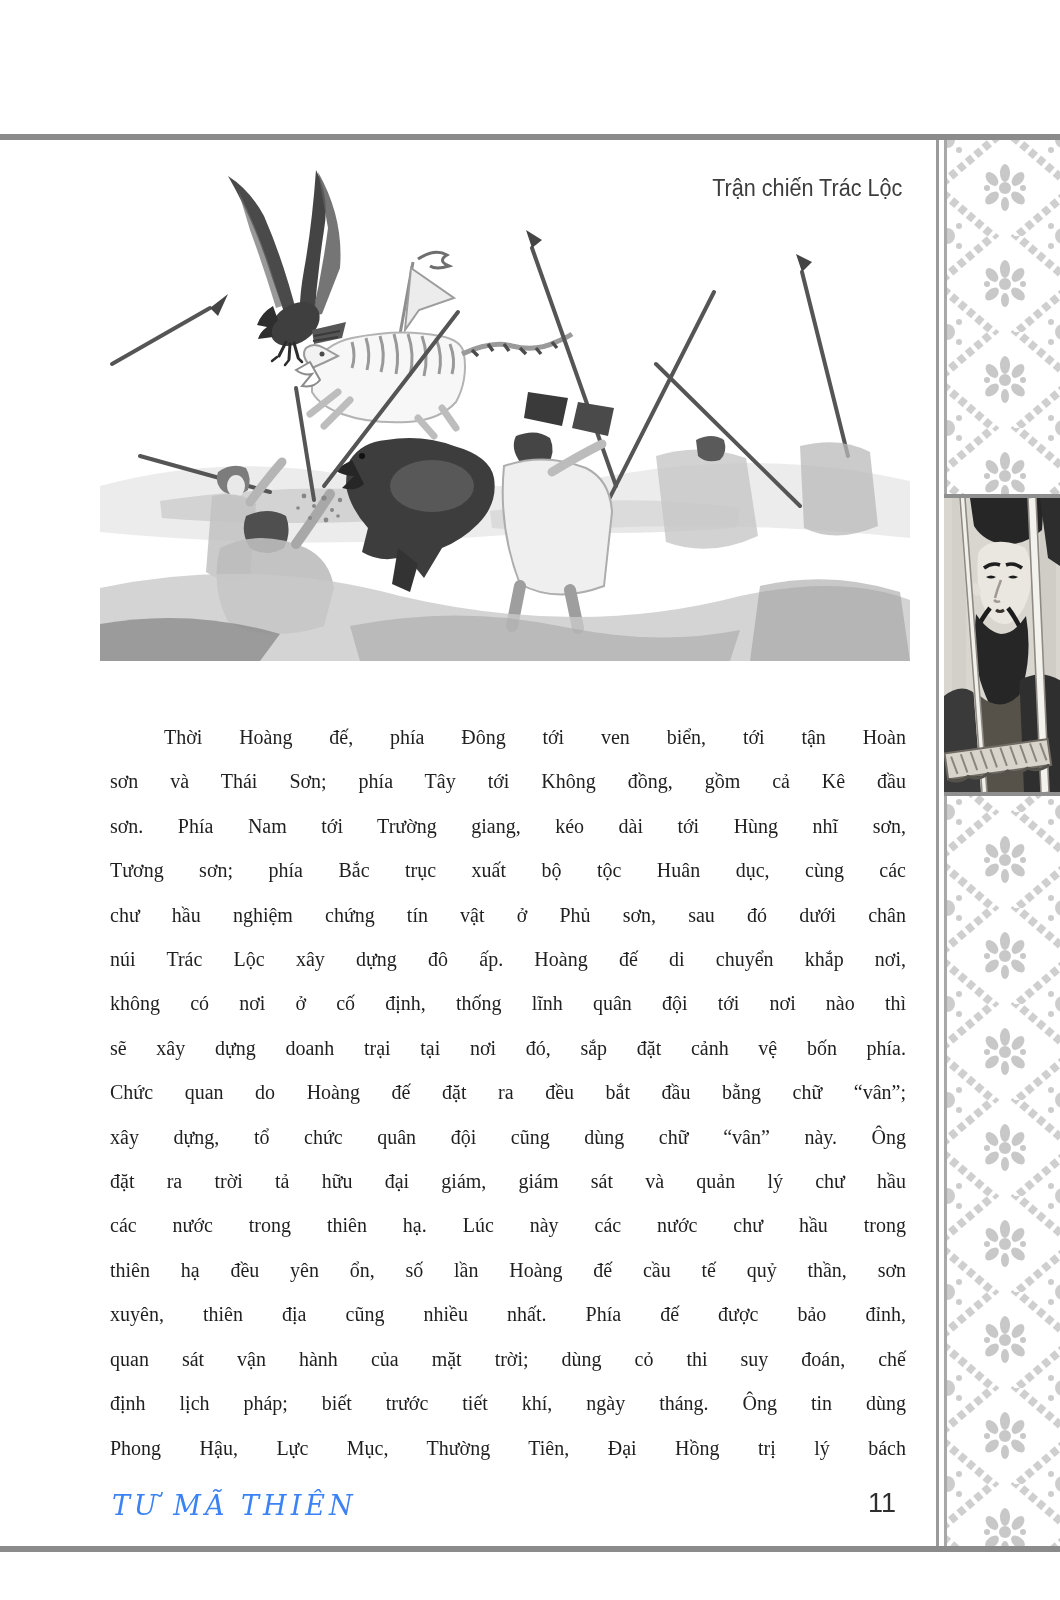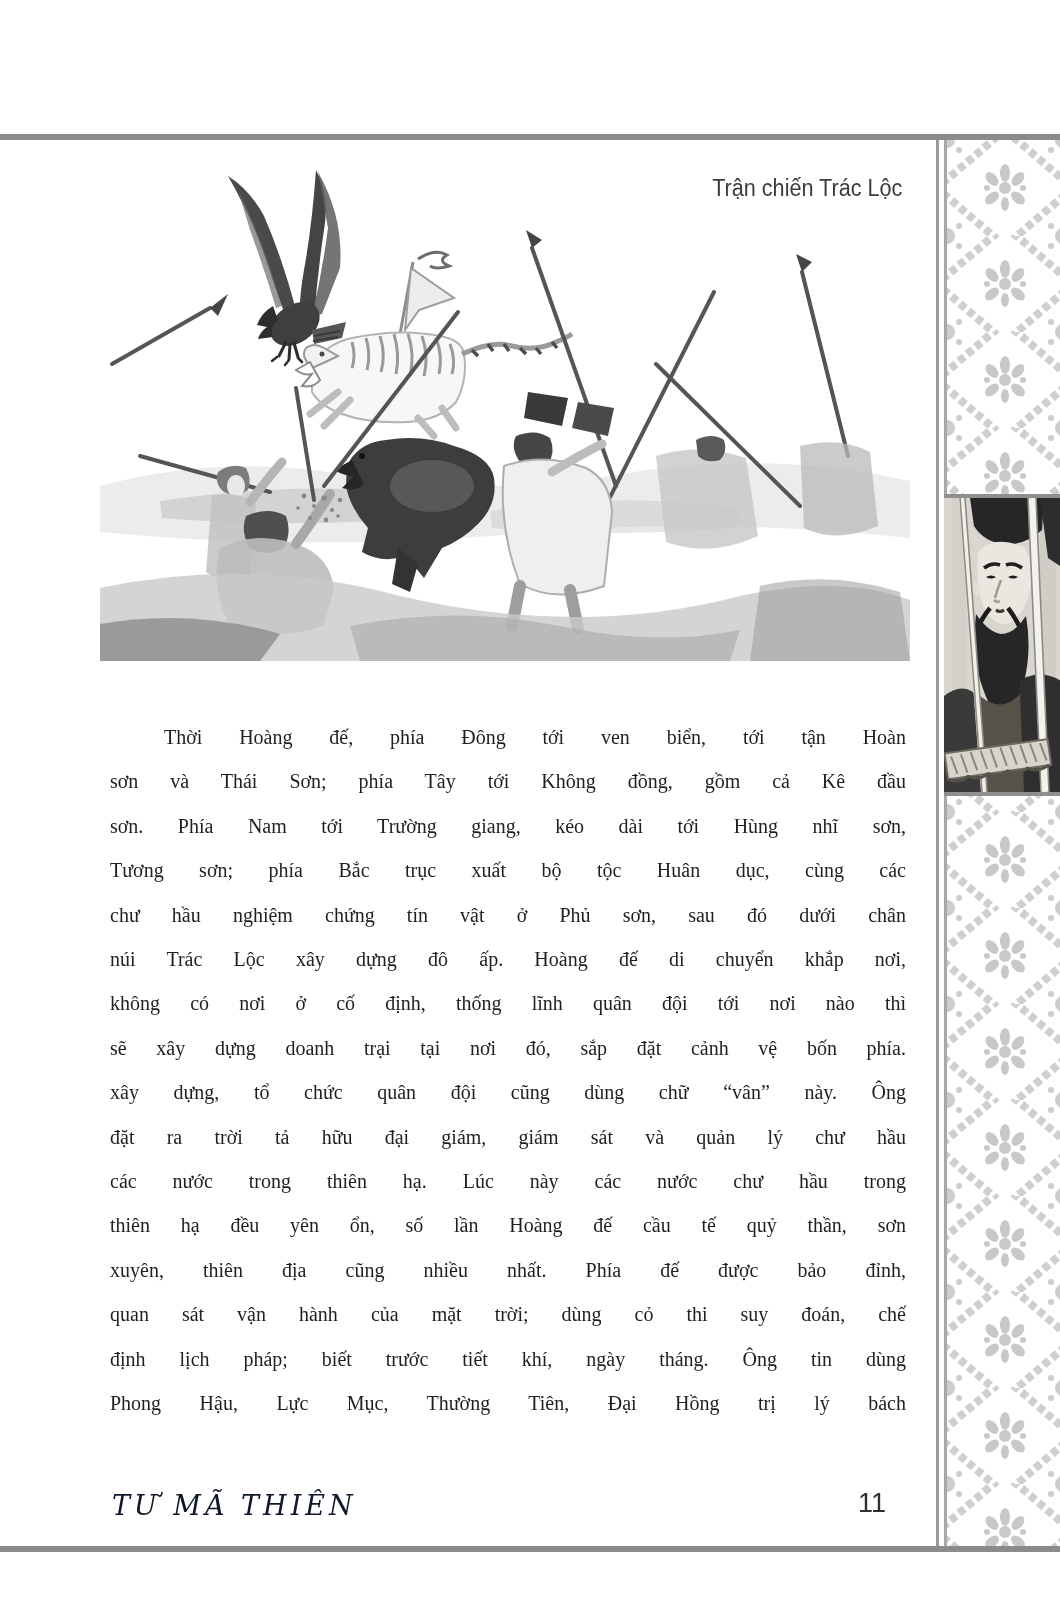--- a/index.html
+++ b/index.html
@@ -38,24 +38,24 @@
     font-size:20px;line-height:44.4px;color:#1f1f1f;
     font-family:"Liberation Serif",serif;
   }
   .body-line{text-align:justify;text-align-last:justify;white-space:nowrap;}
   .body-line.indent{text-indent:54px;}
 
   
   .footer-title{
     position:absolute;left:112px;top:1446px;
     font-family:"DejaVu Serif",serif;font-style:italic;
-    font-size:27px;letter-spacing:4px;color:#0f172a;
+    font-size:27px;letter-spacing:4px;color:#3b82f6;
   }
   .page-number{
-    position:absolute;left:848px;top:1444px;width:48px;text-align:center;
+    position:absolute;left:848px;top:1444px;width:48px;text-align:right;
     font-family:"Liberation Sans",sans-serif;font-size:27px;color:#2e2e2e;
   }
 </style>
 </head>
 <body>
 
 <div class="page">
 
   <div class="rule-h rule-top"></div>
   <div class="rule-h rule-bottom"></div>
@@ -255,20 +255,21 @@
 
   <div class="body-text">
     <div class="body-line indent">Thời Hoàng đế, phía Đông tới ven biển, tới tận Hoàn</div>
     <div class="body-line">sơn và Thái Sơn; phía Tây tới Không đồng, gồm cả Kê đầu</div>
     <div class="body-line">sơn. Phía Nam tới Trường giang, kéo dài tới Hùng nhĩ sơn,</div>
     <div class="body-line">Tương sơn; phía Bắc trục xuất bộ tộc Huân dục, cùng các</div>
     <div class="body-line">chư hầu nghiệm chứng tín vật ở Phủ sơn, sau đó dưới chân</div>
     <div class="body-line">núi Trác Lộc xây dựng đô ấp. Hoàng đế di chuyển khắp nơi,</div>
     <div class="body-line">không có nơi ở cố định, thống lĩnh quân đội tới nơi nào thì</div>
     <div class="body-line">sẽ xây dựng doanh trại tại nơi đó, sắp đặt cảnh vệ bốn phía.</div>
+    <div class="body-line">Chức quan do Hoàng đế đặt ra đều bắt đầu bằng chữ “vân”;</div>
     <div class="body-line">xây dựng, tổ chức quân đội cũng dùng chữ “vân” này. Ông</div>
     <div class="body-line">đặt ra trời tả hữu đại giám, giám sát và quản lý chư hầu</div>
     <div class="body-line">các nước trong thiên hạ. Lúc này các nước chư hầu trong</div>
     <div class="body-line">thiên hạ đều yên ổn, số lần Hoàng đế cầu tế quỷ thần, sơn</div>
     <div class="body-line">xuyên, thiên địa cũng nhiều nhất. Phía đế được bảo đỉnh,</div>
     <div class="body-line">quan sát vận hành của mặt trời; dùng cỏ thi suy đoán, chế</div>
     <div class="body-line">định lịch pháp; biết trước tiết khí, ngày tháng. Ông tin dùng</div>
     <div class="body-line">Phong Hậu, Lực Mục, Thường Tiên, Đại Hồng trị lý bách</div>
   </div>
 

